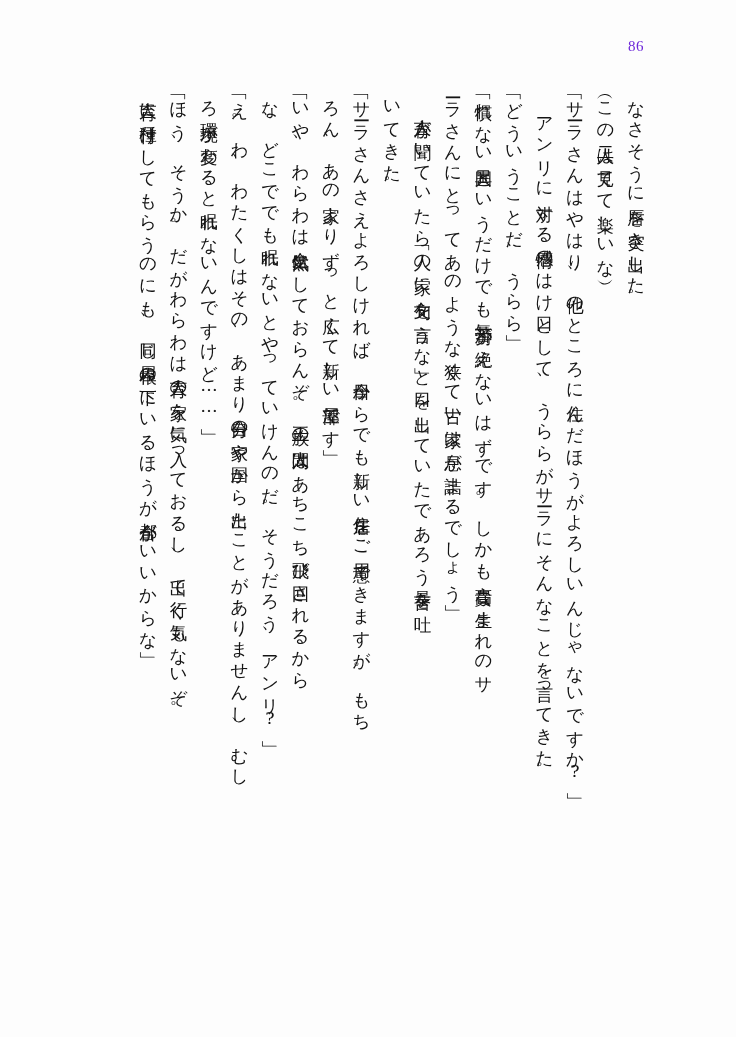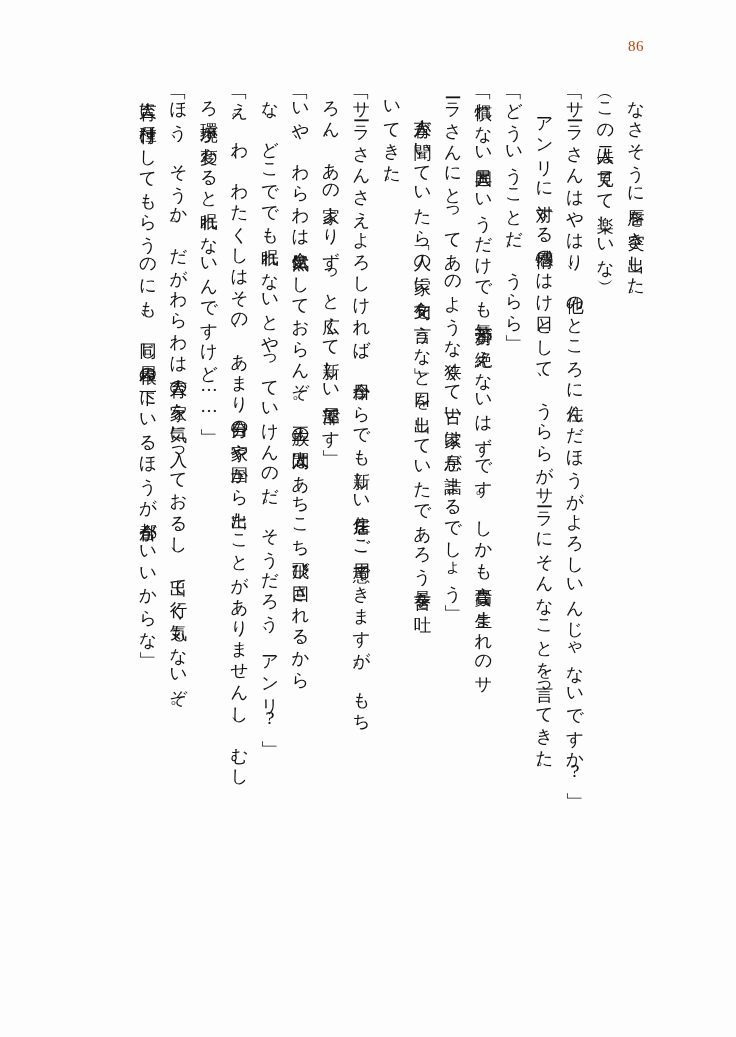--- a/index.html
+++ b/index.html
@@ -22,21 +22,21 @@
     width: 736px;
     height: 1037px;
     background: #fdfdfd;
   }
   .page-number {
     position: absolute;
     top: 38px;
     right: 92px;
     font-size: 15px;
     font-family: "Liberation Serif", serif;
-    color: #c2410c;
+    color: #6d28d9;
     letter-spacing: 0.5px;
   }
   
   .body-text {
     position: absolute;
     top: 88px;
     right: 92px;
     left: 86px;
     height: 845px;
     display: flex;

